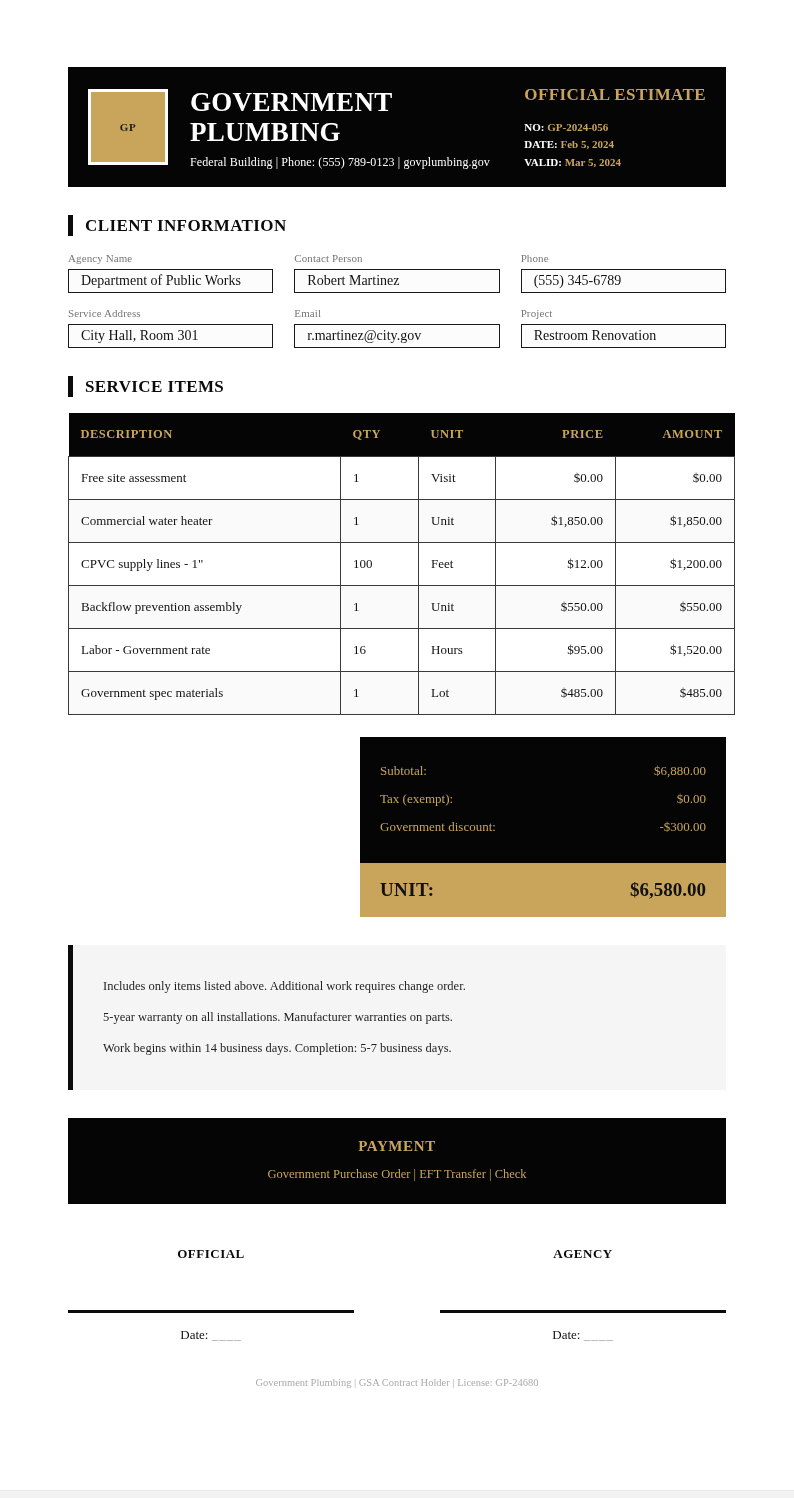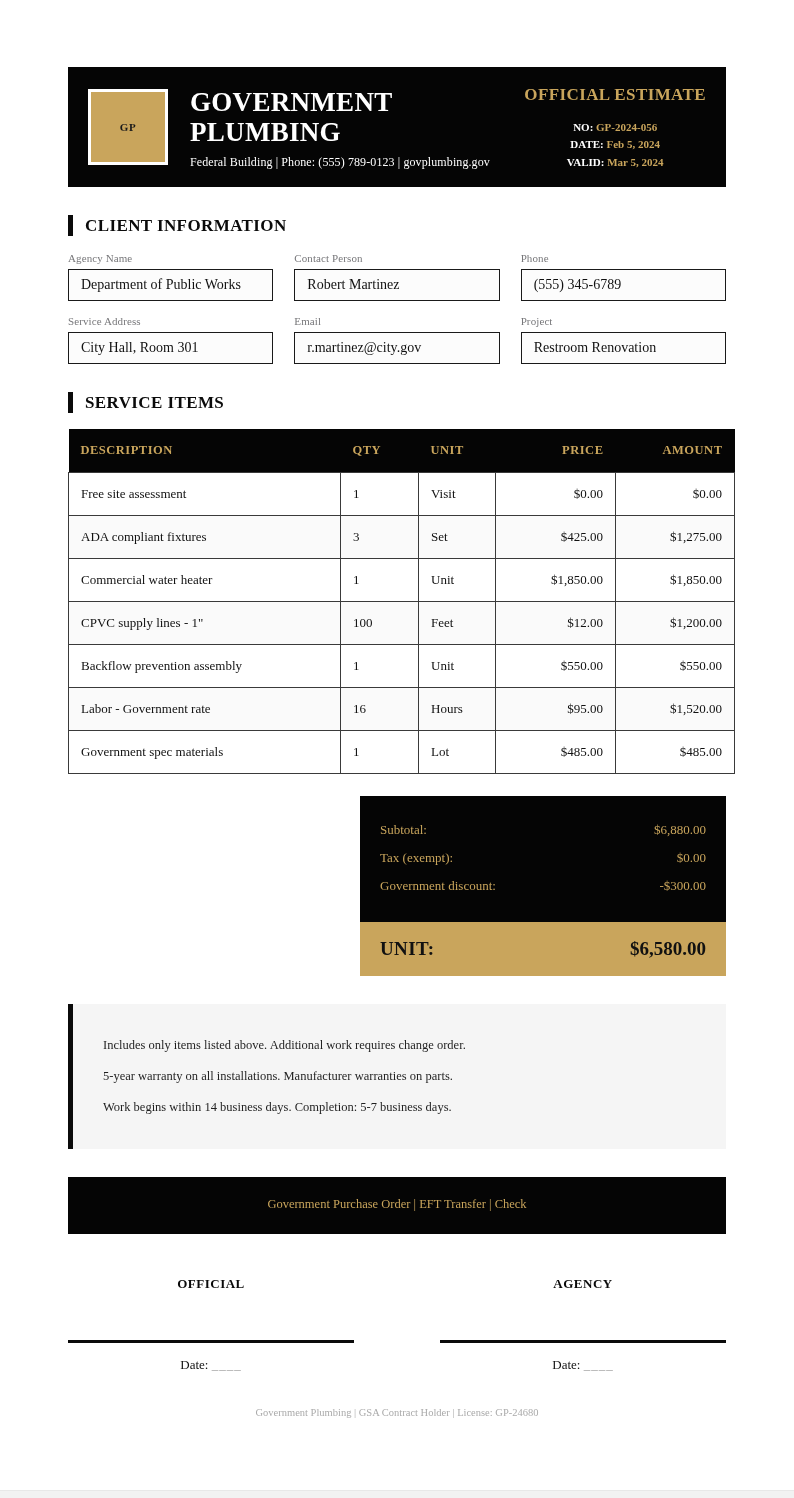--- a/index.html
+++ b/index.html
@@ -73,21 +73,21 @@
 
   .company-contact {
     font-size: 12px;
     color: #ffffff;
     margin-top: 8px;
     letter-spacing: 0.1px;
   }
 
   .header-meta {
     flex: none;
-    text-align: center;
+    text-align: left;
     padding-top: 2px;
   }
 
   .doc-kind {
     font-size: 17px;
     font-weight: bold;
     color: #c9a55c;
     letter-spacing: 0.4px;
     margin-bottom: 14px;
   }
@@ -132,21 +132,21 @@
   .field-label {
     font-size: 11px;
     color: #77777a;
     margin-bottom: 5px;
     letter-spacing: 0.1px;
   }
 
   .field-box {
     border: 1px solid #1a1a1a;
     background: #fcfcfc;
-    height: 32px;
+    height: 24px;
     display: flex;
     align-items: center;
     padding: 0 12px;
     font-size: 14px;
     color: #111111;
     white-space: nowrap;
     overflow: hidden;
   }
 
   
@@ -380,27 +380,20 @@
         <th class="num">AMOUNT</th>
       </tr>
     </thead>
     <tbody>
       <tr>
         <td>Free site assessment</td>
         <td>1</td>
         <td>Visit</td>
         <td class="num">$0.00</td>
         <td class="num">$0.00</td>
-      </tr>
-      <tr>
-        <td>ADA compliant fixtures</td>
-        <td>3</td>
-        <td>Set</td>
-        <td class="num">$425.00</td>
-        <td class="num">$1,275.00</td>
       </tr>
       <tr>
         <td>Commercial water heater</td>
         <td>1</td>
         <td>Unit</td>
         <td class="num">$1,850.00</td>
         <td class="num">$1,850.00</td>
       </tr>
       <tr>
         <td>CPVC supply lines - 1"</td>
@@ -456,20 +449,21 @@
     </div>
   </div>
 
   <div class="terms-box">
     <p>Includes only items listed above. Additional work requires change order.</p>
     <p>5-year warranty on all installations. Manufacturer warranties on parts.</p>
     <p>Work begins within 14 business days. Completion: 5-7 business days.</p>
   </div>
 
   <div class="payment-band">
+    <div class="payment-title">PAYMENT</div>
     <div class="payment-methods">Government Purchase Order | EFT Transfer | Check</div>
   </div>
 
   <div class="sign-grid">
     <div class="sign-col">
       <div class="sign-role">OFFICIAL</div>
       <div class="sign-rule"></div>
       <div class="sign-date">
         <span>Date:</span>
         <span class="blank">____</span>

